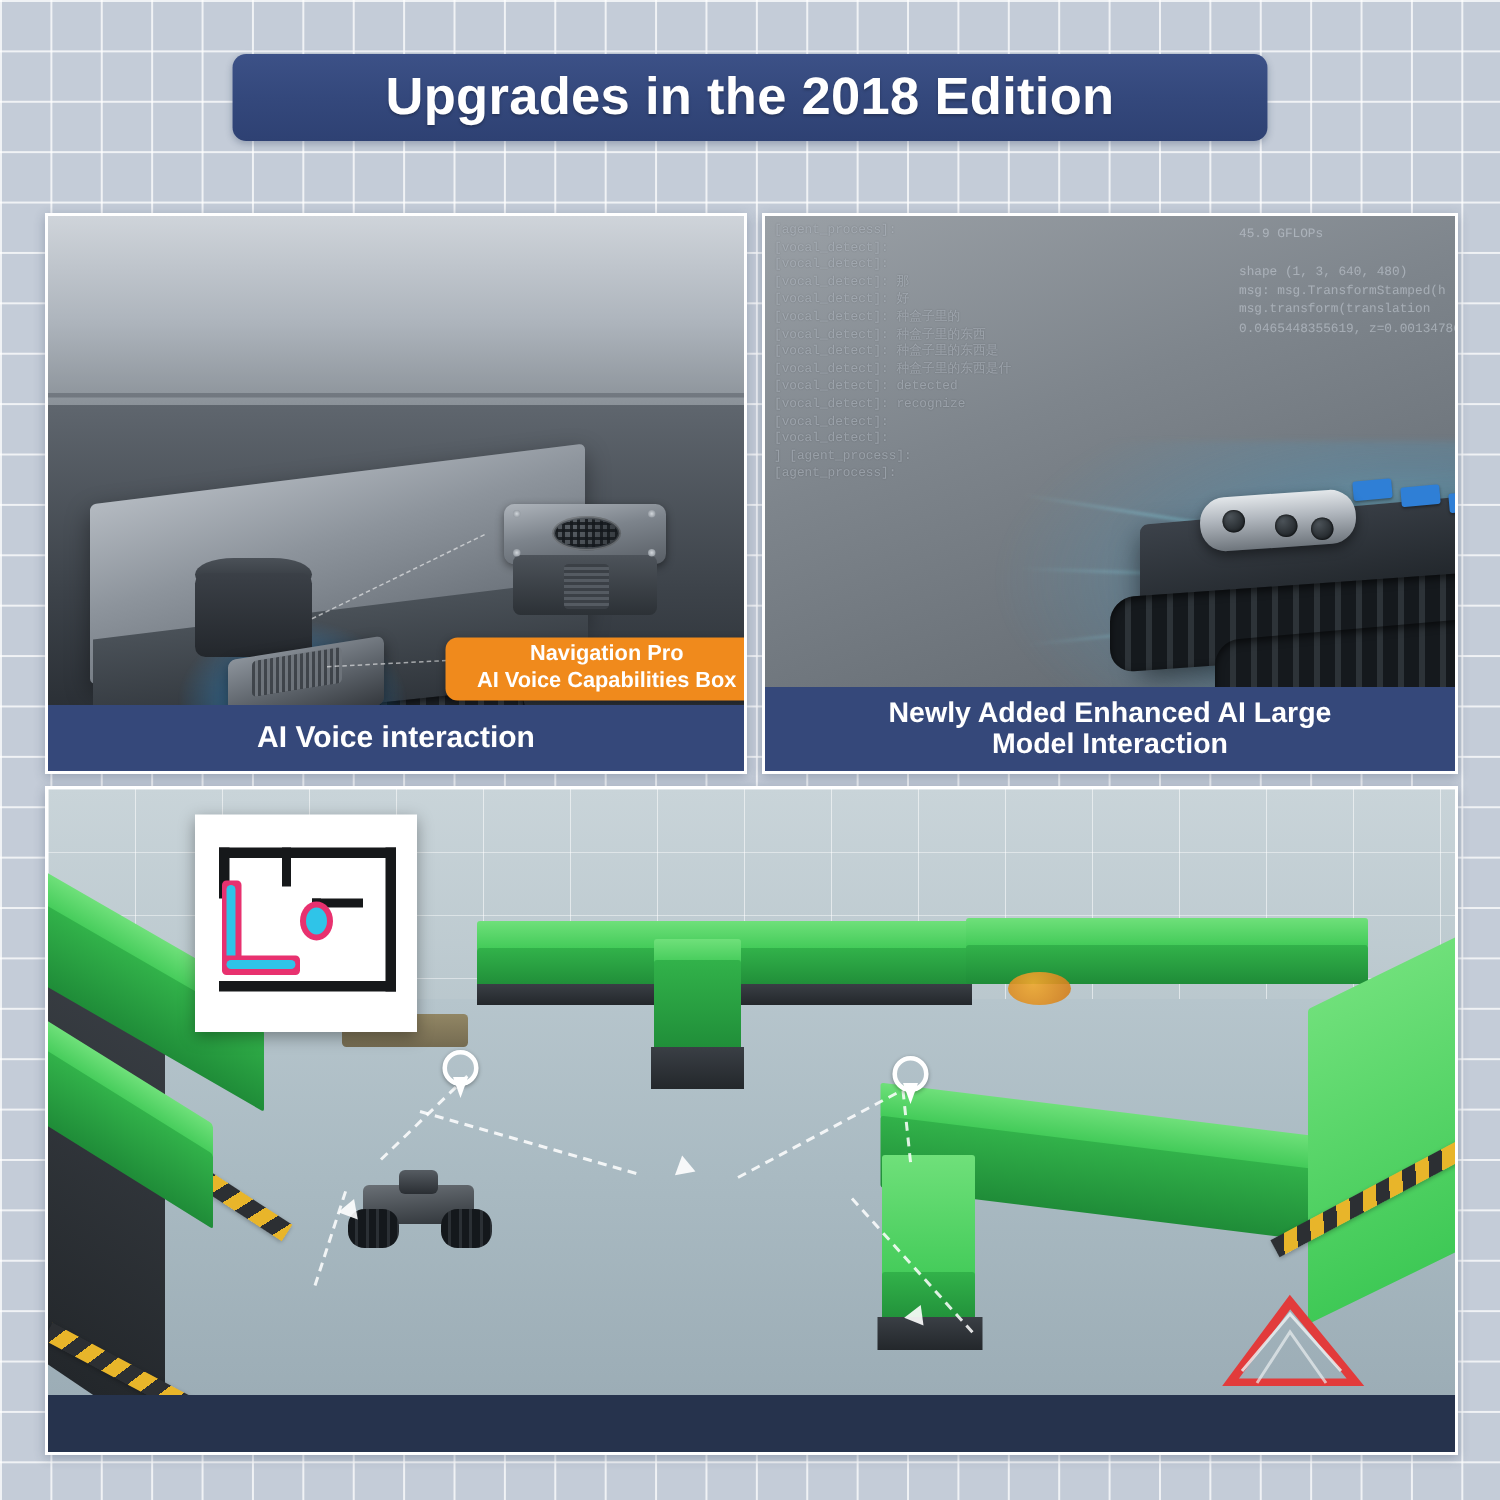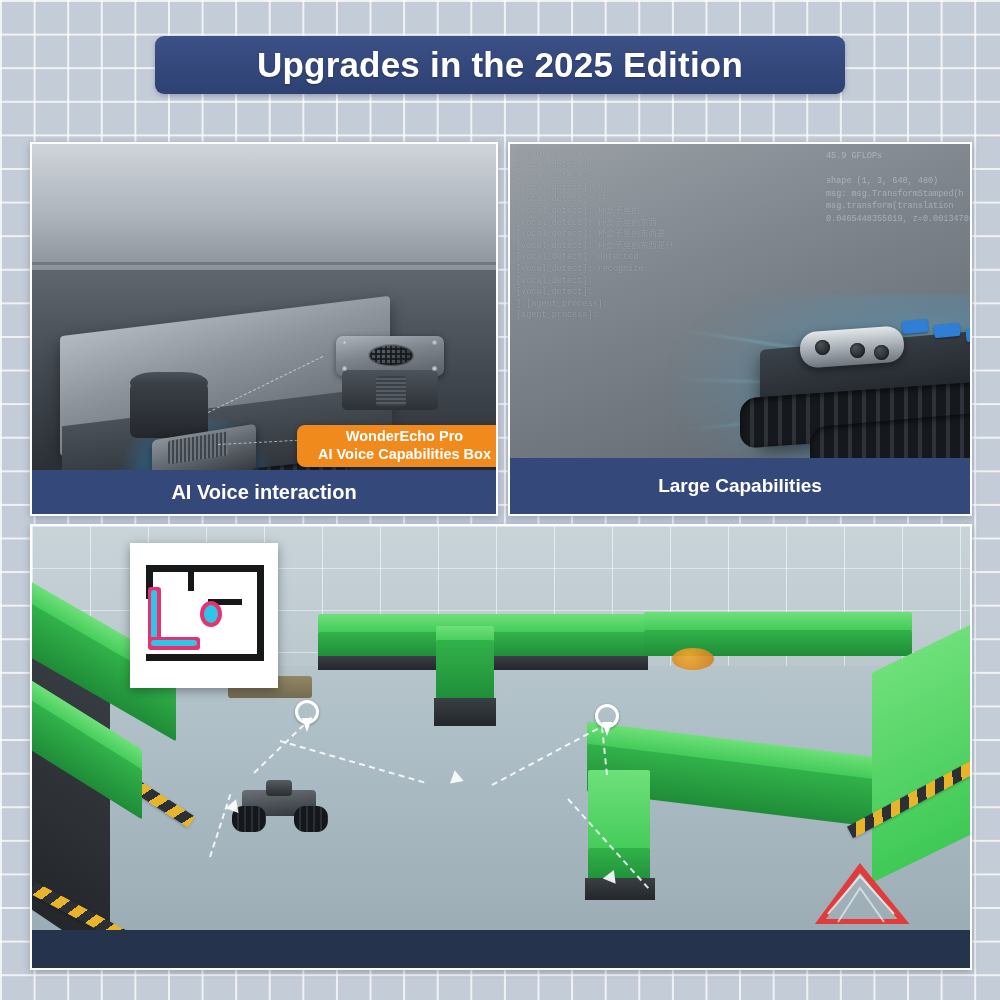--- a/index.html
+++ b/index.html
@@ -171,21 +171,21 @@
   .arrowhead{position:absolute;width:0;height:0;border-left:12px solid rgba(255,255,255,.9);
     border-top:7px solid transparent;border-bottom:7px solid transparent;}
   .goal{position:absolute;}
 </style>
 </head>
 <body>
 
 <div class="stage">
 
   <div class="title-banner">
-    <span>Upgrades in the 2025 Edition</span>
+    <span>Upgrades in the 2018 Edition</span>
   </div>
 
   <div class="panel" id="panel-voice">
     <div class="panel-photo">
       <div class="sc1">
         <div class="bench"></div>
         <div class="benchline"></div>
         <div class="floor"></div>
 
         <div class="chassis"></div>
@@ -209,21 +209,21 @@
           <div class="screw" style="left:100px;top:4px;"></div>
           <div class="screw" style="left:10px;top:30px;"></div>
           <div class="screw" style="left:100px;top:30px;"></div>
         </div>
 
         <div class="leader" style="left:176px;top:268px;width:128px;transform:rotate(-26deg);"></div>
         <div class="leader" style="left:186px;top:300px;width:90px;transform:rotate(-3deg);"></div>
       </div>
 
       <div class="label-orange" id="echo-label">
-        <span>WonderEcho Pro</span>
+        <span>Navigation Pro</span>
         <span>AI Voice Capabilities Box</span>
       </div>
     </div>
     <div class="caption">
       <span>AI Voice interaction</span>
     </div>
   </div>
 
   <div class="panel" id="panel-models">
     <div class="panel-photo">
@@ -265,21 +265,22 @@
 
         <div class="cam"></div>
         <div class="camlens" style="left:305px;top:196px;"></div>
         <div class="camlens" style="left:340px;top:199px;"></div>
         <div class="camlens" style="left:364px;top:201px;"></div>
       </div>
 
     </div>
     <div class="caption">
       <div>
-        <div>Large Capabilities</div>
+        <div>Newly Added Enhanced AI Large</div>
+        <div>Model Interaction</div>
       </div>
     </div>
   </div>
 
   <div class="panel" id="panel-slam">
     <div class="panel-photo">
       <div class="sc3">
         <div class="backwall"></div>
         <div class="wallgrid"></div>
         <div class="floor"></div>

